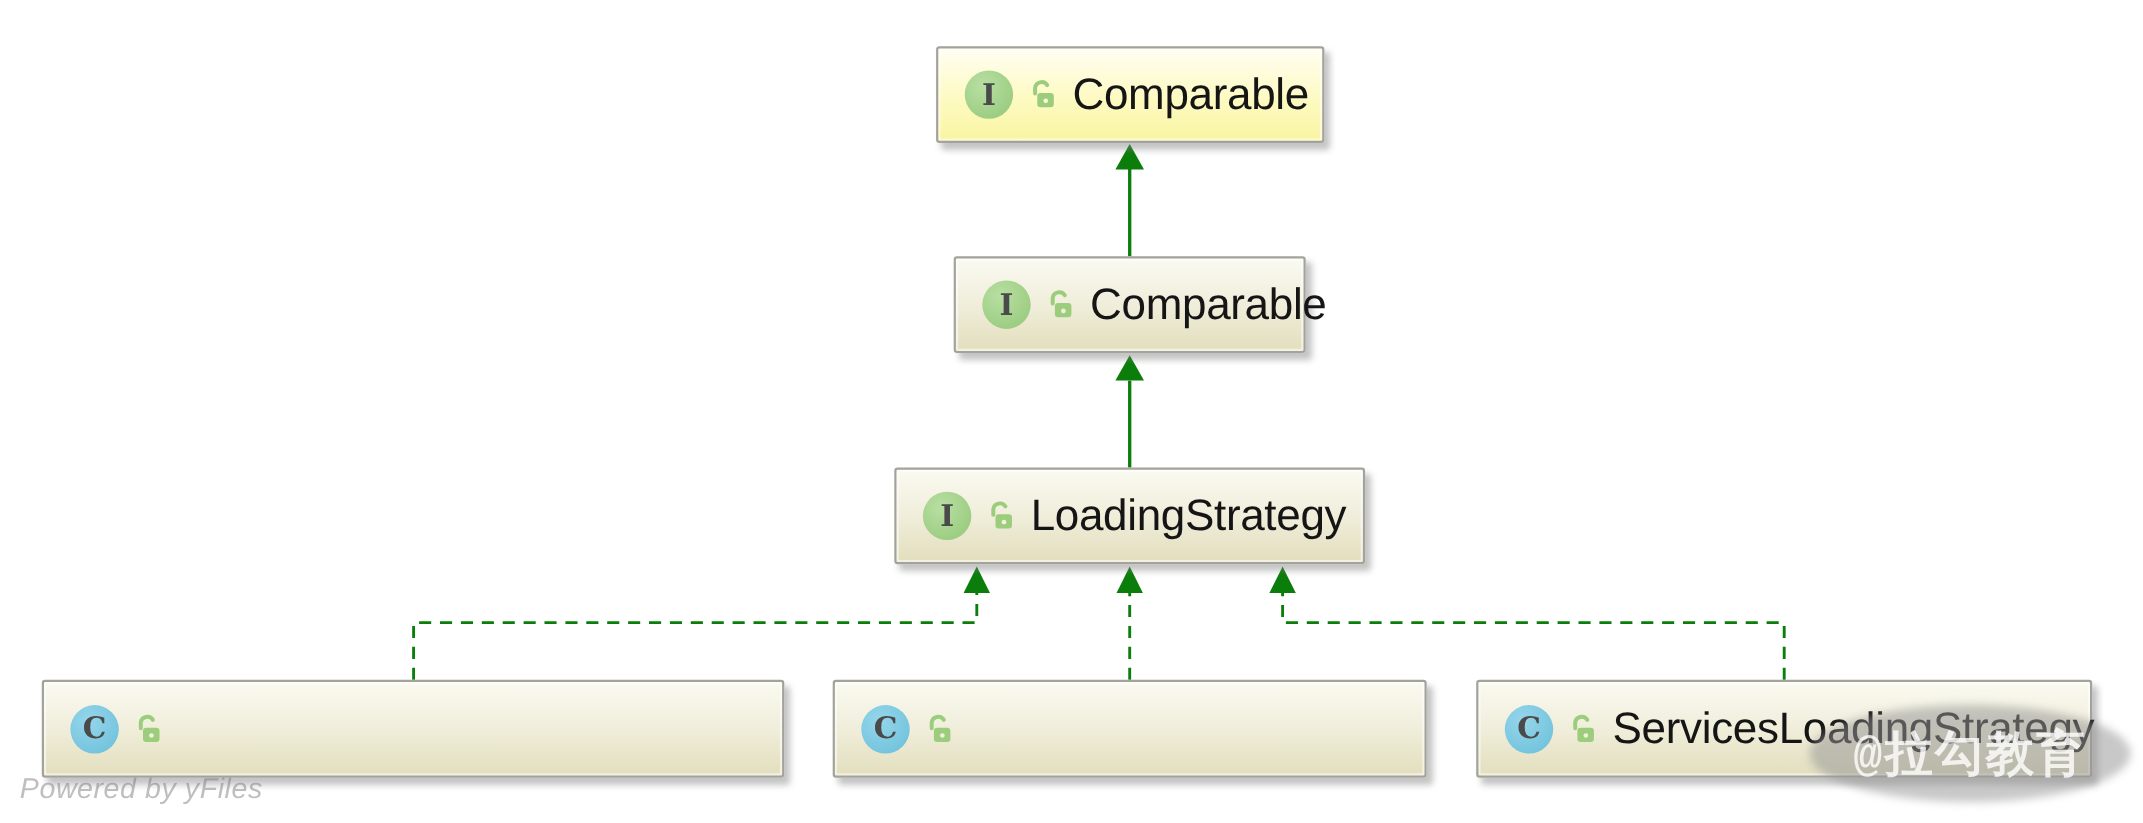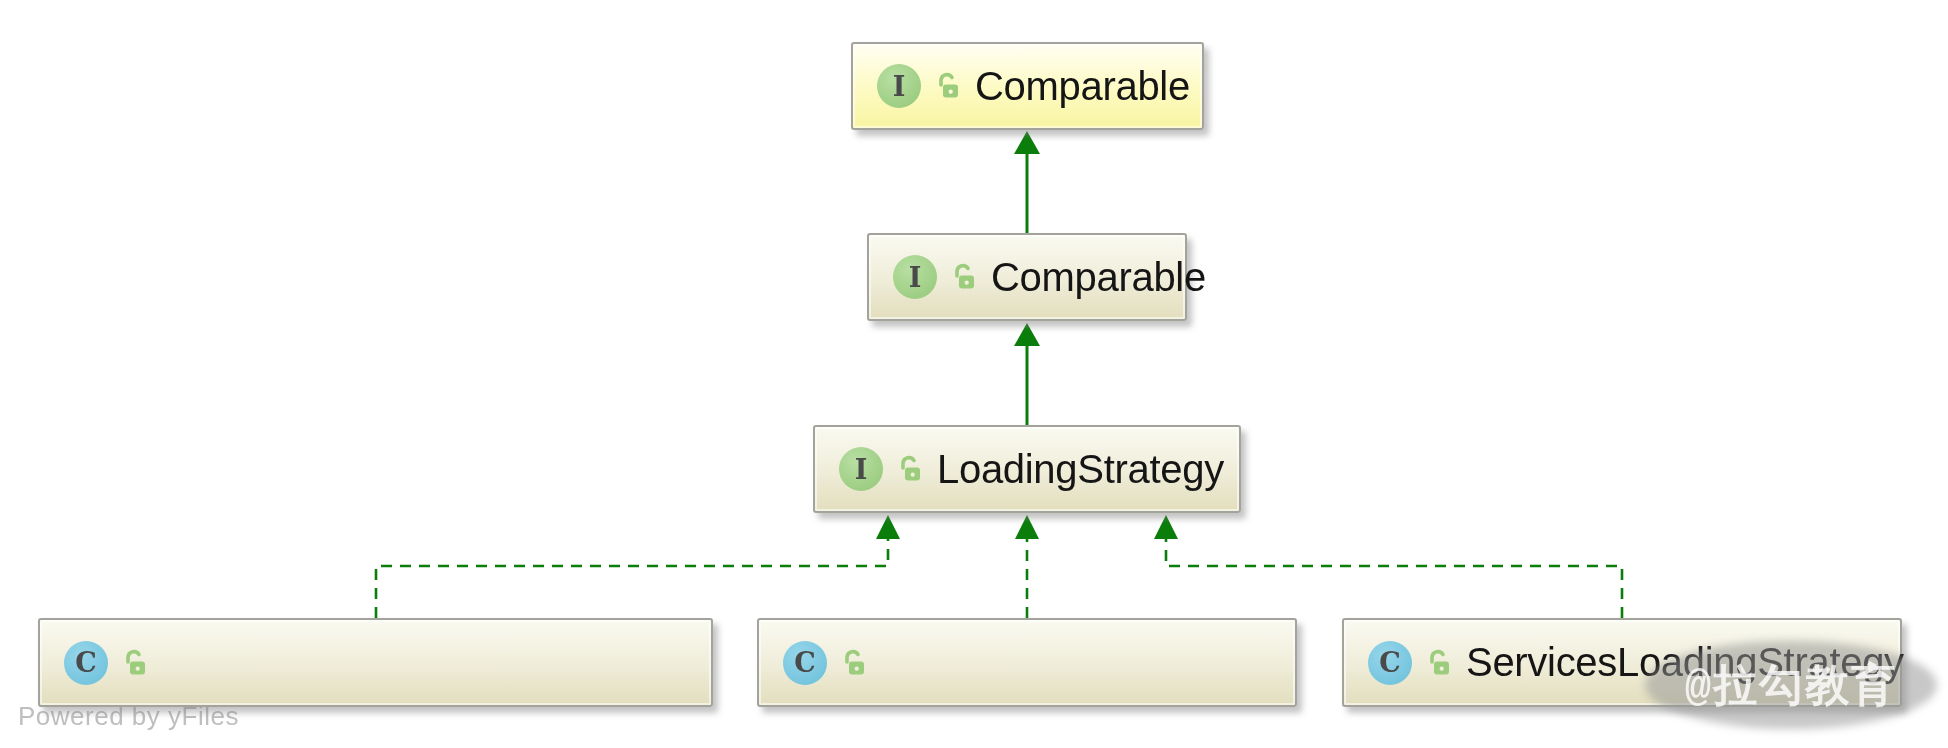--- a/index.html
+++ b/index.html
@@ -5,21 +5,21 @@
   html,body{margin:0;padding:0;background:#ffffff;}
   .canvas{
     position:relative;width:1948px;height:748px;overflow:hidden;
     background:#ffffff;
     font-family:"Liberation Sans", sans-serif;
   }
 
   
   .powered{
     position:absolute;left:18px;top:701px;z-index:0;
-    font-size:26px;color:#bfbfbf;letter-spacing:0.5px;
+    font-size:26px;color:#bfbfbf;letter-spacing:0.5px;font-style:italic;
   }
 
   
   .edges{position:absolute;left:0;top:0;z-index:1;pointer-events:none;}
   .edge-solid{stroke:#0a7d0a;stroke-width:3;fill:none;}
   .edge-dashed{stroke:#0a7d0a;stroke-width:2.6;fill:none;stroke-dasharray:11 8;}
   .edge-head{fill:#0a7d0a;stroke:none;}
 
   
   .node{

